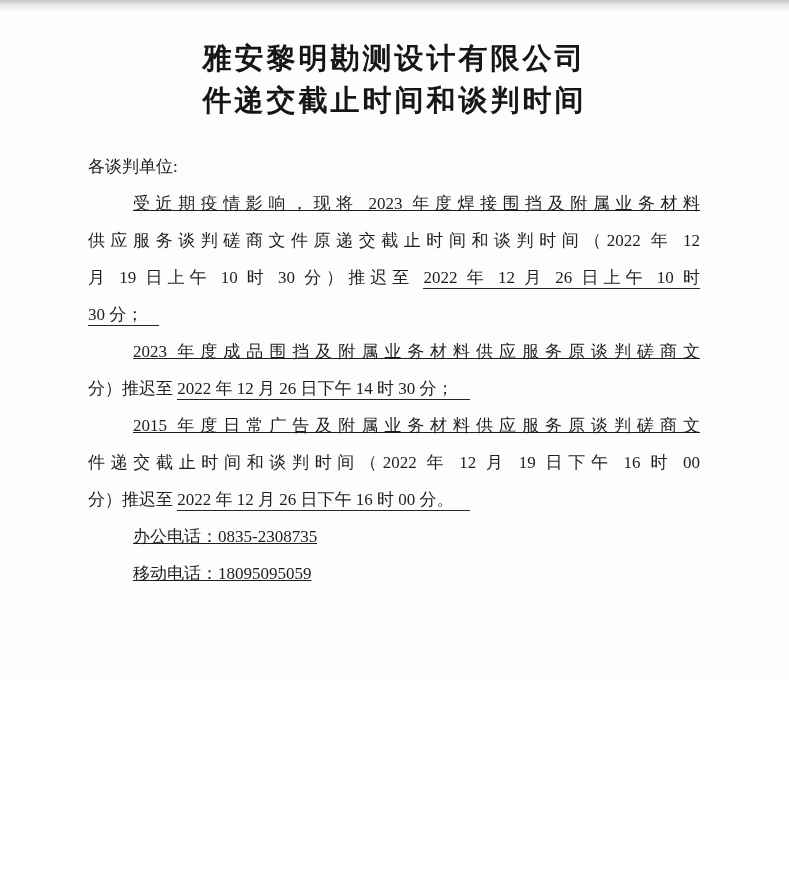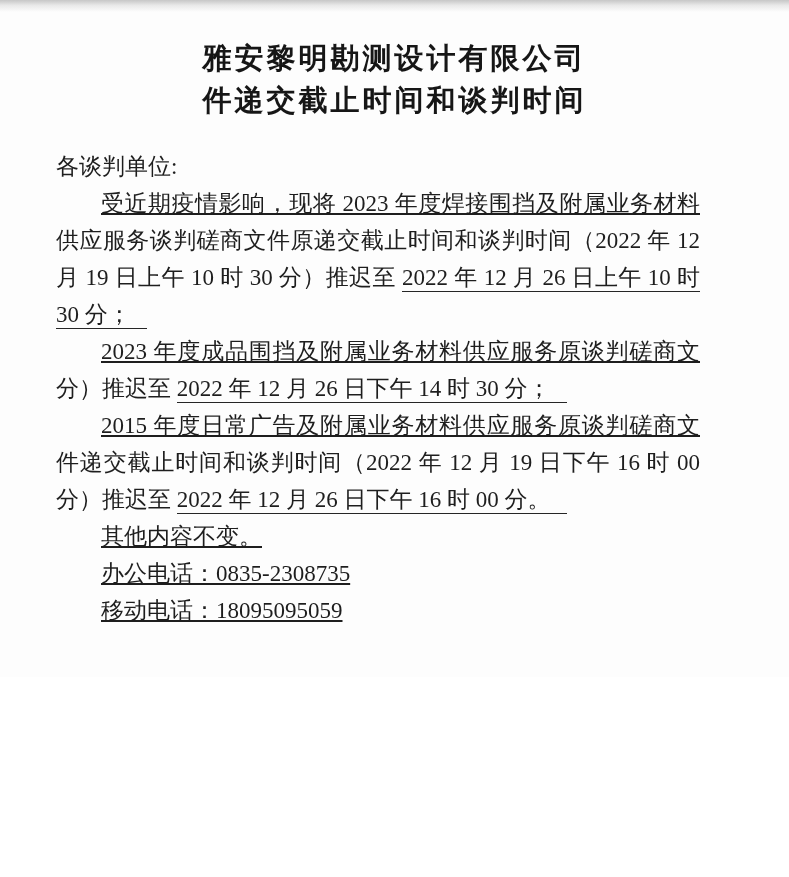--- a/index.html
+++ b/index.html
@@ -13,21 +13,21 @@
     position:absolute; top:0; left:0; width:100%; height:12px;
     background:linear-gradient(#c7c7c7 0%, #e9e9e9 45%, rgba(250,250,250,0) 100%);
   }
   .title {
     margin:0; text-align:center;
     font-family:"Liberation Sans","DejaVu Sans",sans-serif;
     font-weight:700; font-size:29px; line-height:42px; letter-spacing:3px;
     color:#161616;
   }
   .title.first { padding-top:37px; }
-  .doc-body { margin-top:27px; padding:0 89px 0 56px; font-size:23px; }
+  .doc-body { margin-top:27px; padding:0 89px 0 88px; font-size:17px; }
   .line { height:37px; line-height:37px; white-space:nowrap; }
   .indent { padding-left:45px;text-decoration:underline; }
   .fill { text-align:justify; text-align-last:justify; text-justify:inter-character; }
   .u { border-bottom:1.6px solid #262626; padding-bottom:1px; }
   .u-ext { padding-right:16px; }
   .sig-company {
     position:absolute; left:408px; top:781px;
     font-size:23px; line-height:30px; letter-spacing:1px; color:#222;
   }
   .sig-date {
@@ -57,21 +57,20 @@
     <div class="line fill"><span>月 19 日上午 10 时 30 分）推迟至 </span><span class="u">2022 年 12 月 26 日上午 10 时</span></div>
     <div class="line"><span></span><span class="u u-ext">30 分；</span></div>
 
     <div class="line indent fill"><span>2023 年度成品围挡及附属业务材料供应服务原谈判磋商文</span><span class="u"></span></div>
     <div class="line"><span>分）推迟至 </span><span class="u u-ext">2022 年 12 月 26 日下午 14 时 30 分；</span></div>
 
     <div class="line indent fill"><span>2015 年度日常广告及附属业务材料供应服务原谈判磋商文</span><span class="u"></span></div>
     <div class="line fill"><span>件递交截止时间和谈判时间（2022 年 12 月 19 日下午 16 时 00</span><span class="u"></span></div>
     <div class="line"><span>分）推迟至 </span><span class="u u-ext">2022 年 12 月 26 日下午 16 时 00 分。</span></div>
 
-    <div class="line indent"><span>其他内容不变。</span></div>
 
     <div class="line indent"><span>办公电话：0835-2308735</span></div>
     <div class="line indent"><span>移动电话：18095095059</span></div>
   </div>
 
   <div class="sig-company">雅安黎明勘测设计有限公司</div>
   <div class="sig-date">2022 年 12 月 19 日</div>
 
   <svg class="seal" viewBox="0 0 200 200" xmlns="http://www.w3.org/2000/svg">
     <g transform="rotate(9 100 100)" fill="#d93325" stroke="none">

